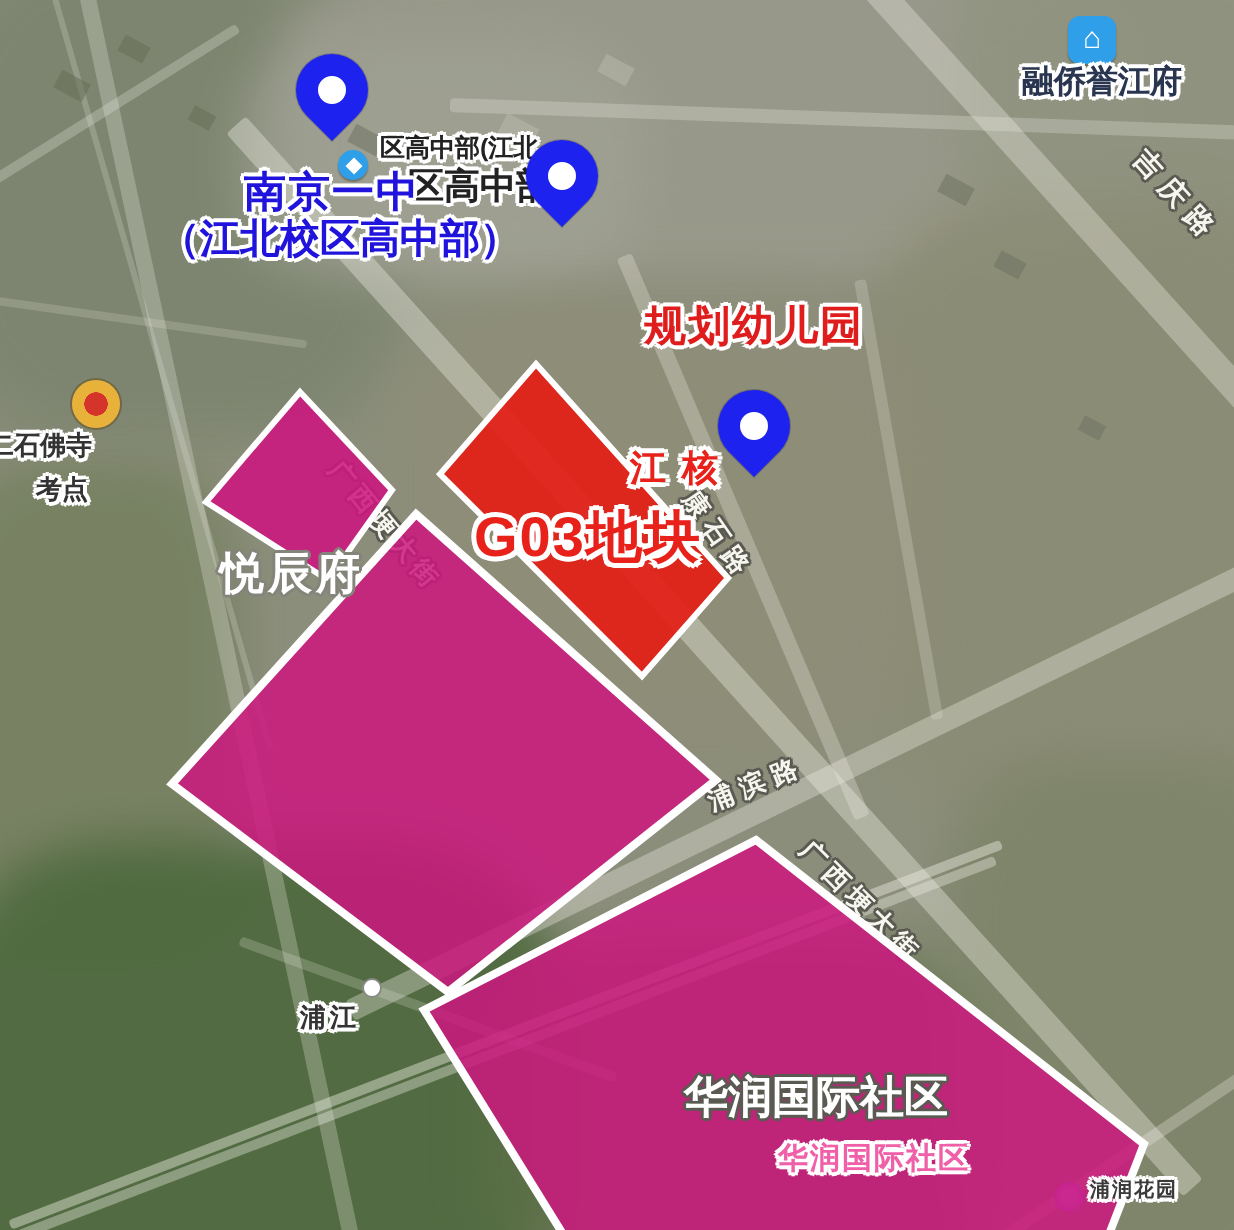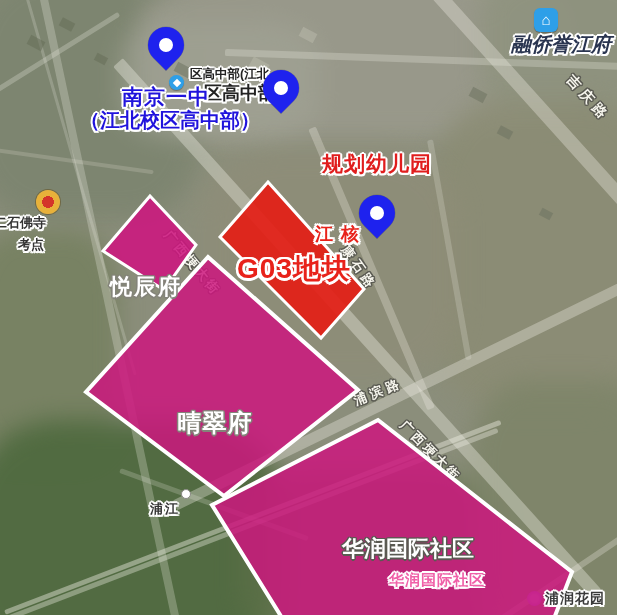--- a/index.html
+++ b/index.html
@@ -74,21 +74,21 @@
   <div class="roadlbl halo-d" style="left:172px;top:228px;font-size:13px;letter-spacing:3px;transform:rotate(50deg);">广西埂大街</div>
   <div class="roadlbl halo-d" style="left:407px;top:418px;font-size:13px;letter-spacing:3px;transform:rotate(45deg);">广西埂大街</div>
   <div class="roadlbl halo-d" style="left:352px;top:395px;font-size:13px;letter-spacing:4px;transform:rotate(-22deg);">浦滨路</div>
   <div class="roadlbl halo-d" style="left:350px;top:243px;font-size:13px;letter-spacing:4px;transform:rotate(55deg);">康石路</div>
   <div class="roadlbl halo-d" style="left:575px;top:72px;font-size:14px;letter-spacing:5px;transform:rotate(48deg);">吉庆路</div>
 
   <div class="lbl halo-w" style="left:190px;top:68px;font-size:12.5px;color:#222;">区高中部(江北</div>
   <div class="lbl halo-w" style="left:204px;top:84px;font-size:18px;color:#222;">区高中部)</div>
 
   <div class="poi-square" style="left:534px;top:8px;">⌂</div>
-  <div class="lbl halo-w" style="left:511px;top:34px;font-size:20px;color:#2a3550;font-style:italic;">融侨誉江府</div>
+  <div class="lbl halo-w" style="left:511px;top:34px;font-size:16px;color:#2a3550;">融侨誉江府</div>
 
   <div class="poi-round" style="left:169px;top:75px;width:15px;height:15px;background:#2e9fe8;box-shadow:0 1px 1px rgba(0,0,0,.3);">
     <span style="position:absolute;left:4.5px;top:4.5px;width:6px;height:6px;background:#fff;transform:rotate(45deg);display:block;"></span>
   </div>
 
   <div class="poi-round" style="left:36px;top:190px;width:24px;height:24px;background:radial-gradient(circle,#d4342a 0 34%,#e8b13a 35% 72%,#b8860f 100%);box-shadow:0 0 0 1px rgba(90,60,0,.4);"></div>
   <div class="lbl halo-w" style="left:-6px;top:216px;font-size:13px;color:#333;">二石佛寺</div>
   <div class="lbl halo-w" style="left:18px;top:238px;font-size:13px;color:#333;">考点</div>
 
   <div class="poi-round" style="left:181px;top:489px;width:8px;height:8px;background:#fff;border:1.5px solid #8a8a85;"></div>
@@ -97,24 +97,23 @@
   <div class="poi-round" style="left:527px;top:591px;width:15px;height:15px;background:radial-gradient(circle,#b98fe8 0 35%,#8a4fd8 100%);"></div>
 
   <svg width="617" height="615" viewBox="0 0 617 615">
     <polygon points="268,182 364,289 321,338 220,237" fill="rgba(228,30,22,0.92)" stroke="#ffffff" stroke-width="3"></polygon>
     <polygon points="150,196 196,245 164,290 103,251" fill="rgba(205,22,126,0.88)" stroke="#ffffff" stroke-width="3"></polygon>
     <polygon points="208,257 358,390 224,496 86,392" fill="rgba(205,22,126,0.85)" stroke="#ffffff" stroke-width="4"></polygon>
     <polygon points="378,420 572,572 548,634 292,634 212,505" fill="rgba(205,22,126,0.85)" stroke="#ffffff" stroke-width="4"></polygon>
   </svg>
 
   <div class="lbl halo-w" style="left:437px;top:572px;font-size:15px;color:#f060a8;transform:translateX(-50%);letter-spacing:1px;">华润国际社区</div>
-  <div class="lbl halo-w" style="left:545px;top:591px;font-size:14px;color:#3a3a3a;letter-spacing:1px;">浦润花园</div>
+  <div class="lbl halo-w" style="left:545px;top:591px;font-size:10px;color:#3a3a3a;letter-spacing:1px;">浦润花园</div>
 
   <div class="lbl halo-g" style="left:146px;top:236px;font-size:22px;color:#fff;transform:translateX(-50%);letter-spacing:2px;">悦辰府</div>
-  <div class="lbl halo-g" style="left:215px;top:371px;font-size:24px;color:#fff;transform:translateX(-50%);letter-spacing:1px;">晴翠府</div>
   <div class="lbl halo-d" style="left:408px;top:538px;font-size:22px;color:#fff;transform:translateX(-50%);">华润国际社区</div>
 
   <div class="lbl halo-w-big" style="left:309px;top:225px;font-size:18px;color:#e8221a;transform:translateX(-50%);letter-spacing:8px;margin-left:32px;">江核</div>
   <div class="lbl halo-w-big" style="left:294px;top:255px;font-size:28px;color:#e8221a;transform:translateX(-50%);letter-spacing:1px;">G03地块</div>
 
   <div class="lbl halo-w" style="left:122px;top:86px;font-size:21px;color:#2013dc;letter-spacing:1px;">南京一中</div>
   <div class="lbl halo-w" style="left:322px;top:153px;font-size:21px;color:#e01d1d;letter-spacing:1px;">规划幼儿园</div>
   <div class="lbl halo-w" style="left:80px;top:110px;font-size:20px;color:#2013dc;">（江北校区高中部）</div>
 
   <div class="pin" style="left:148px;top:27px;"></div>

